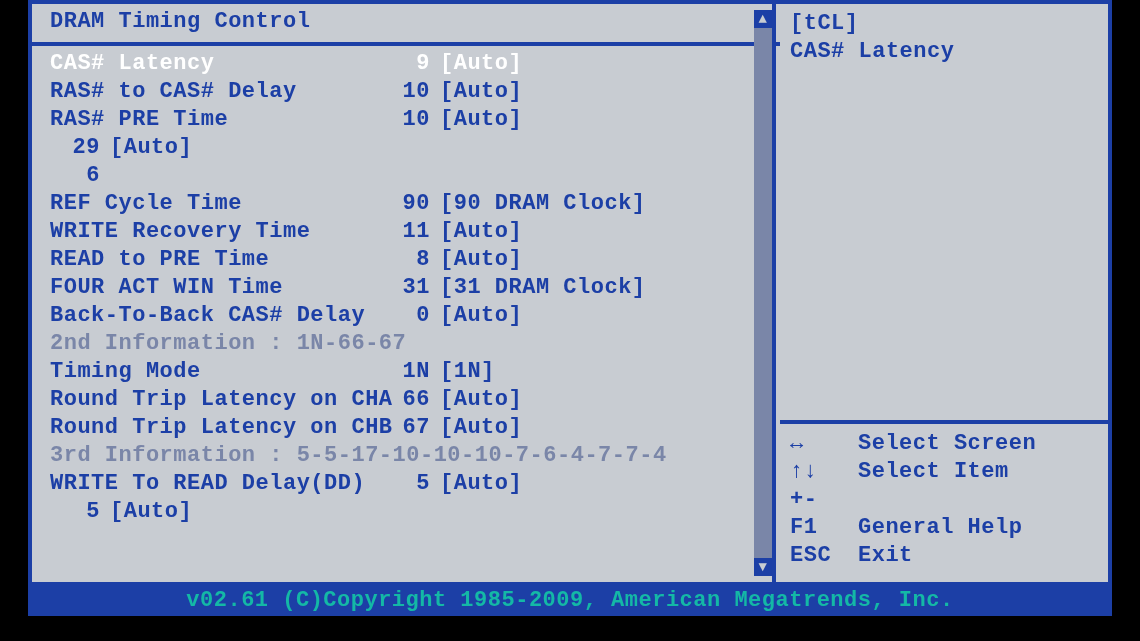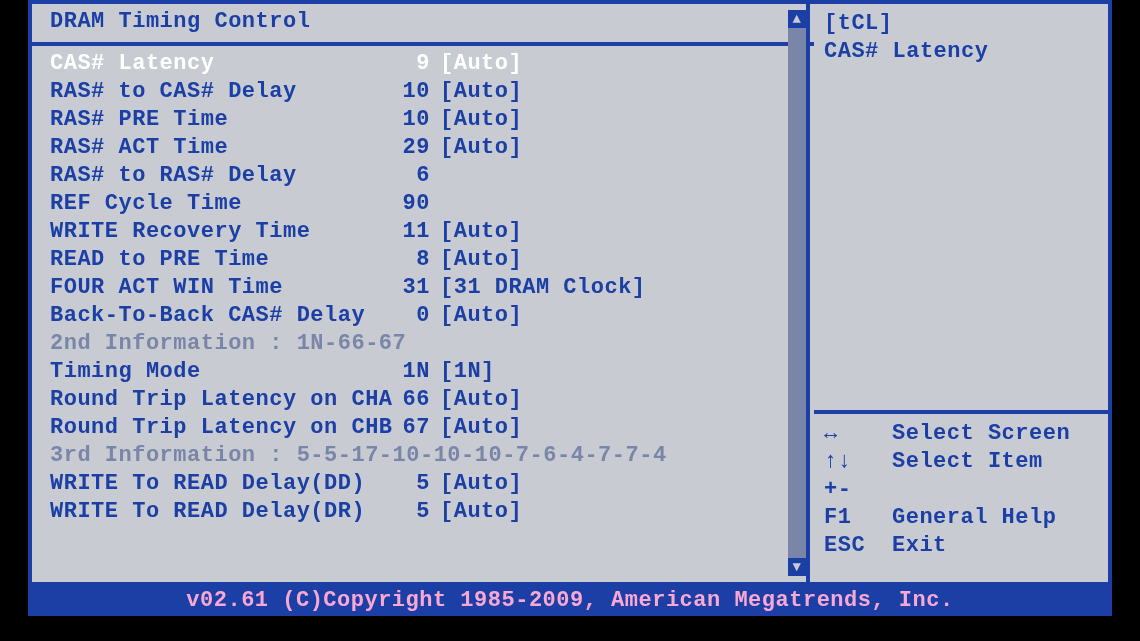--- a/index.html
+++ b/index.html
@@ -53,23 +53,23 @@
     color: #c8ccd2;
     font-size: 14px;
     line-height: 18px;
     text-align: center;
   }
   .divider {
     width: 4px;
     background: #1c3fa6;
   }
   .right-pane {
-    width: 298px;
+    width: 332px;
     color: #1c3fa6;
-    padding: 6px 10px 16px 14px;
+    padding: 6px 10px 6px 14px;
     display: flex;
     flex-direction: column;
   }
   .title-row {
     color: #1c3fa6;
     padding-bottom: 2px;
   }
   .hr {
     height: 4px;
     background: #1c3fa6;
@@ -92,21 +92,21 @@
   .right-hr {
     height: 4px;
     background: #1c3fa6;
     margin: 6px -14px 6px -10px;
   }
   .help-list { margin-top: auto; margin-bottom: 6px; }
   .help-row { display: flex; white-space: pre; }
   .help-key { width: 68px; }
   .footer {
     background: #1c3fa6;
-    color: #f9a8d4;
+    color: #14b8a6;
     text-align: center;
     line-height: 30px;
     height: 30px;
     position: absolute;
     left: 28px;
     top: 586px;
     width: 1084px;
   }
 </style>
 </head>
@@ -115,40 +115,40 @@
 <div class="screen">
   <div class="panes">
     <div class="left-pane">
       <div class="title-row">DRAM Timing Control</div>
       <div class="hr"></div>
 
       <div id="group1">
           <div class="setting selected"><span class="label">CAS# Latency</span><span class="val">9</span><span class="opt">[Auto]</span></div>
           <div class="setting"><span class="label">RAS# to CAS# Delay</span><span class="val">10</span><span class="opt">[Auto]</span></div>
           <div class="setting"><span class="label">RAS# PRE Time</span><span class="val">10</span><span class="opt">[Auto]</span></div>
-          <div class="setting"><span class="label">RAS# ACT Time</span><span class="val">29</span><span class="opt">[Auto]</span></div>
-          <div class="setting"><span class="label">RAS# to RAS# Delay</span><span class="val">6</span></div>
-          <div class="setting"><span class="label">REF Cycle Time</span><span class="val">90</span></div>
+          <div class="setting"><span class="val">29</span><span class="opt">[Auto]</span></div>
+          <div class="setting"><span class="val">6</span></div>
+          <div class="setting"><span class="label">REF Cycle Time</span><span class="val">90</span><span class="opt">[90 DRAM Clock]</span></div>
           <div class="setting"><span class="label">WRITE Recovery Time</span><span class="val">11</span><span class="opt">[Auto]</span></div>
           <div class="setting"><span class="label">READ to PRE Time</span><span class="val">8</span><span class="opt">[Auto]</span></div>
           <div class="setting"><span class="label">FOUR ACT WIN Time</span><span class="val">31</span><span class="opt">[31 DRAM Clock]</span></div>
           <div class="setting"><span class="label">Back-To-Back CAS# Delay</span><span class="val">0</span><span class="opt">[Auto]</span></div>
         </div>
 
       <div class="header-row">2nd Information : 1N-66-67</div>
       <div id="group2">
           <div class="setting"><span class="label">Timing Mode</span><span class="val">1N</span><span class="opt">[1N]</span></div>
           <div class="setting"><span class="label">Round Trip Latency on CHA</span><span class="val">66</span><span class="opt">[Auto]</span></div>
           <div class="setting"><span class="label">Round Trip Latency on CHB</span><span class="val">67</span><span class="opt">[Auto]</span></div>
         </div>
 
       <div class="header-row">3rd Information : 5-5-17-10-10-10-7-6-4-7-7-4</div>
       <div id="group3">
           <div class="setting"><span class="label">WRITE To READ Delay(DD)</span><span class="val">5</span><span class="opt">[Auto]</span></div>
-          <div class="setting"><span class="label">WRITE To READ Delay(DR)</span><span class="val">5</span><span class="opt">[Auto]</span></div>
+          <div class="setting"><span class="val">5</span><span class="opt">[Auto]</span></div>
         </div>
 
       <div class="scrollbar">
         <div class="scroll-arrow">▲</div>
         <div class="scroll-arrow">▼</div>
       </div>
     </div>
 
     <div class="divider"></div>
 

